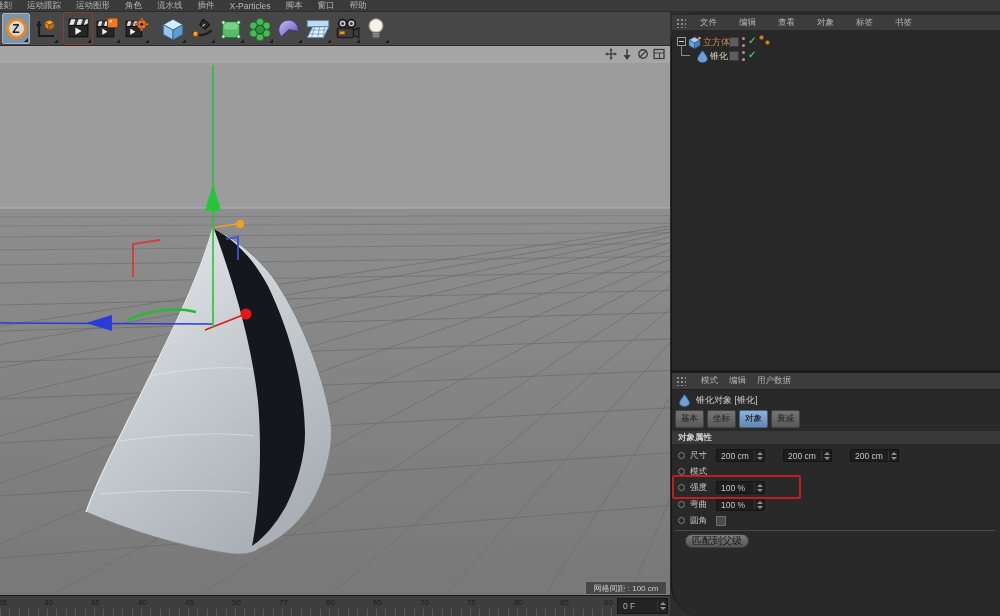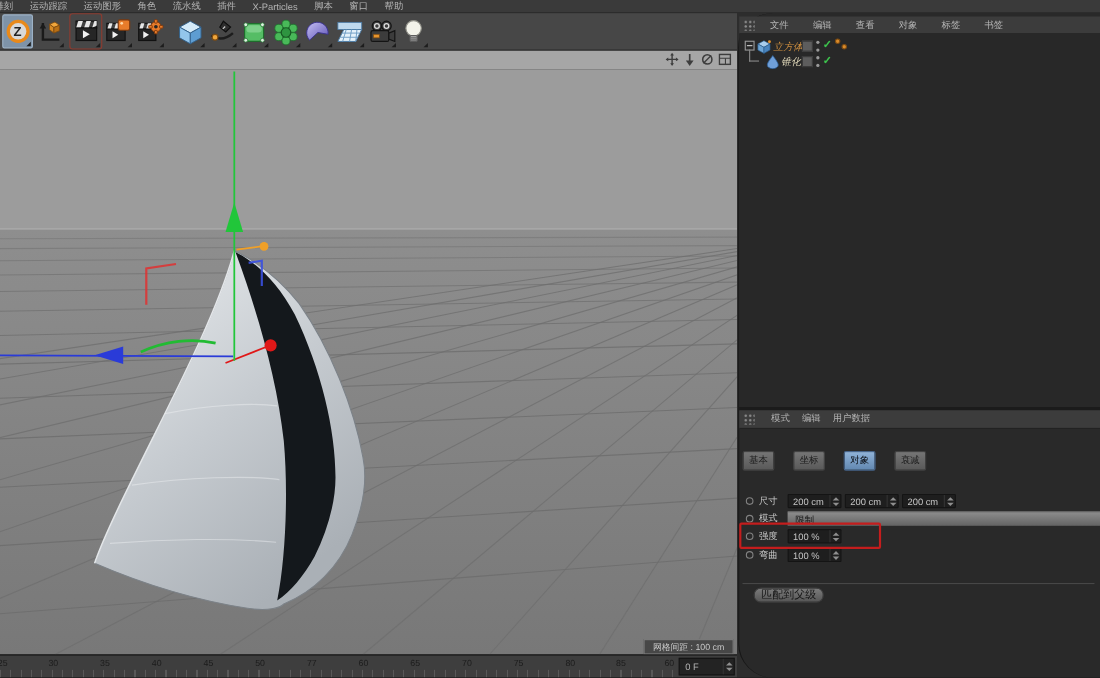--- a/index.html
+++ b/index.html
@@ -64,50 +64,50 @@
   .gridicon { width:10px; height:10px; margin-right:6px;
     background:
       radial-gradient(circle, #8e8e8e 1px, transparent 1.2px) 0 0/4px 4px; }
   .omtree { position:absolute; left:0; top:18px; width:329px; height:340px; background:#282828; }
   .omrow { position:absolute; left:0; width:329px; height:14px; }
   .expandbox { position:absolute; left:5px; top:2px; width:9px; height:9px;
     border:1px solid #9a9a9a; background:#282828; }
   .expandbox:after { content:""; position:absolute; left:1px; top:3px; width:5px; height:1px; background:#cfcfcf; }
   .lconn { position:absolute; left:9px; top:-4px; width:9px; height:11px;
     border-left:1px solid #8a8a8a; border-bottom:1px solid #8a8a8a; }
-  .objname { position:absolute; top:1px; font-size:9px; white-space:nowrap;font-style:italic; }
+  .objname { position:absolute; top:1px; font-size:9px; white-space:nowrap; }
   .togglesq { position:absolute; top:2px; width:10px; height:10px; background:#5d5d5d; border:1px solid #3a3a3a; }
   .visdots { position:absolute; top:2px; width:4px; height:10px; display:flex; flex-direction:column; justify-content:space-between; }
   .visdots i { width:3px; height:3px; border-radius:50%; background:#9a9a9a; }
   .chk { position:absolute; top:0; font-size:10px; font-weight:bold; color:#3dc44d; }
   .tagdots { position:absolute; top:0; width:14px; height:12px; }
   .tagdots i { position:absolute; width:5px; height:5px; border-radius:50%; background:#d98a2b; border:1px solid #7e4c12; }
   .tagdots i:nth-child(1){ left:0; top:0; }
   .tagdots i:nth-child(2){ left:6px; top:5px; }
   .divider { position:absolute; left:0; top:358px; width:329px; height:3px; background:#1b1b1b; }
   .amtitle { position:absolute; left:0; top:380px; width:329px; height:16px; display:flex; align-items:center; }
   .amtitle .t { font-size:9px; color:#cdcdcd; margin-left:5px; }
-  .tabs { position:absolute; left:3px; top:398px; display:flex; gap:17px;text-align:center; }
+  .tabs { position:absolute; left:3px; top:398px; display:flex; gap:3px;text-align:center; }
   .tab {
     font-size:8.5px; color:#1c1c1c; padding:2px 5px; border-radius:2px;
     background:linear-gradient(#757575,#595959); border:1px solid #424242;
   }
   .tab.active { background:linear-gradient(#8fb2d8,#6288b1); border-color:#46648a; color:#06090e; }
   .section {
     position:absolute; left:0; top:419px; width:329px; height:14px;
     background:#383838; border-bottom:1px solid #262626;
     font-size:8.5px; font-weight:bold; color:#cfcfcf;
     display:flex; align-items:center; padding-left:6px;
   }
   .arow { position:absolute; left:0; width:329px; height:15px; display:flex; align-items:center; }
   .adot { width:7px; height:7px; border:1.5px solid #828282; border-radius:50%; margin-left:6px; }
   .albl { font-size:8.5px; color:#c8c8c8; margin-left:5px; width:26px; white-space:nowrap; }
   .fld {
     display:flex; height:13px; background:#1e1e1e; border:1px solid #141414;
-    border-radius:1px; margin-right:3px;
+    border-radius:1px; margin-right:18px;
   }
   .fld .val { width:37px; font-size:8.5px; color:#c5c5c5; padding:1px 0 0 4px; white-space:nowrap; }
   .stepper { width:10px; border-left:1px solid #333; display:flex; flex-direction:column; align-items:center; justify-content:center; gap:2px; }
   .stepper i.up { border-left:3px solid transparent; border-right:3px solid transparent; border-bottom:3px solid #8f8f8f; }
   .stepper i.dn { border-left:3px solid transparent; border-right:3px solid transparent; border-top:3px solid #8f8f8f; }
   .dropdown {
     flex:1; height:13px; margin-right:0;
     background:linear-gradient(#8b8b8b,#636363); border-top:1px solid #9d9d9d;
     font-size:8.5px; color:#161616; padding:1px 0 0 7px;
   }
@@ -456,28 +456,35 @@
 
     <div class="divider"></div>
 
     <div class="pmenu am" style="top:361px">
       <i class="gridicon"></i>
       <span style="margin-left:-2px">模式</span>
       <span>编辑</span>
       <span>用户数据</span>
     </div>
 
+    <div class="amtitle">
+      <svg style="margin-left:6px" width="13" height="13" viewBox="0 0 13 13">
+        <path d="M6.5 0.5 C9 4 11.5 7 11.5 9 A5 3.5 0 0 1 1.5 9 C1.5 7 4 4 6.5 0.5 Z" fill="#6f9fd8" stroke="#2b5c94" stroke-width="0.7"></path>
+      </svg>
+      <span class="t">锥化对象 [锥化]</span>
+    </div>
 
     <div class="tabs">
       <span class="tab">基本</span>
       <span class="tab">坐标</span>
       <span class="tab active">对象</span>
       <span class="tab">衰减</span>
     </div>
 
+    <div class="section">对象属性</div>
 
     <div class="arow" style="top:436px">
       <i class="adot"></i>
       <span class="albl">尺寸</span>
       <span class="fld">
         <span class="val">200 cm</span>
         <span class="stepper">
             <i class="up"></i>
             <i class="dn"></i>
           </span>
@@ -494,21 +501,20 @@
         <span class="stepper">
             <i class="up"></i>
             <i class="dn"></i>
           </span>
       </span>
     </div>
 
     <div class="arow" style="top:452px">
       <i class="adot"></i>
       <span class="albl">模式</span>
-      <span class="dropdown">限制</span>
     </div>
 
     <div class="arow" style="top:468px">
       <i class="adot"></i>
       <span class="albl">强度</span>
       <span class="fld">
         <span class="val">100 %</span>
         <span class="stepper">
             <i class="up"></i>
             <i class="dn"></i>
@@ -521,20 +527,25 @@
       <span class="albl">弯曲</span>
       <span class="fld">
         <span class="val">100 %</span>
         <span class="stepper">
             <i class="up"></i>
             <i class="dn"></i>
           </span>
       </span>
     </div>
 
+    <div class="arow" style="top:501px">
+      <i class="adot"></i>
+      <span class="albl">圆角</span>
+      <span class="checkbox"></span>
+    </div>
 
     <div class="hr"></div>
 
     <div class="fitbtn">匹配到父级</div>
   </div>
 
   <div class="annotation"></div>
 
   <div class="bottombar">
     <span class="tick" style="left:-2px">25</span>

